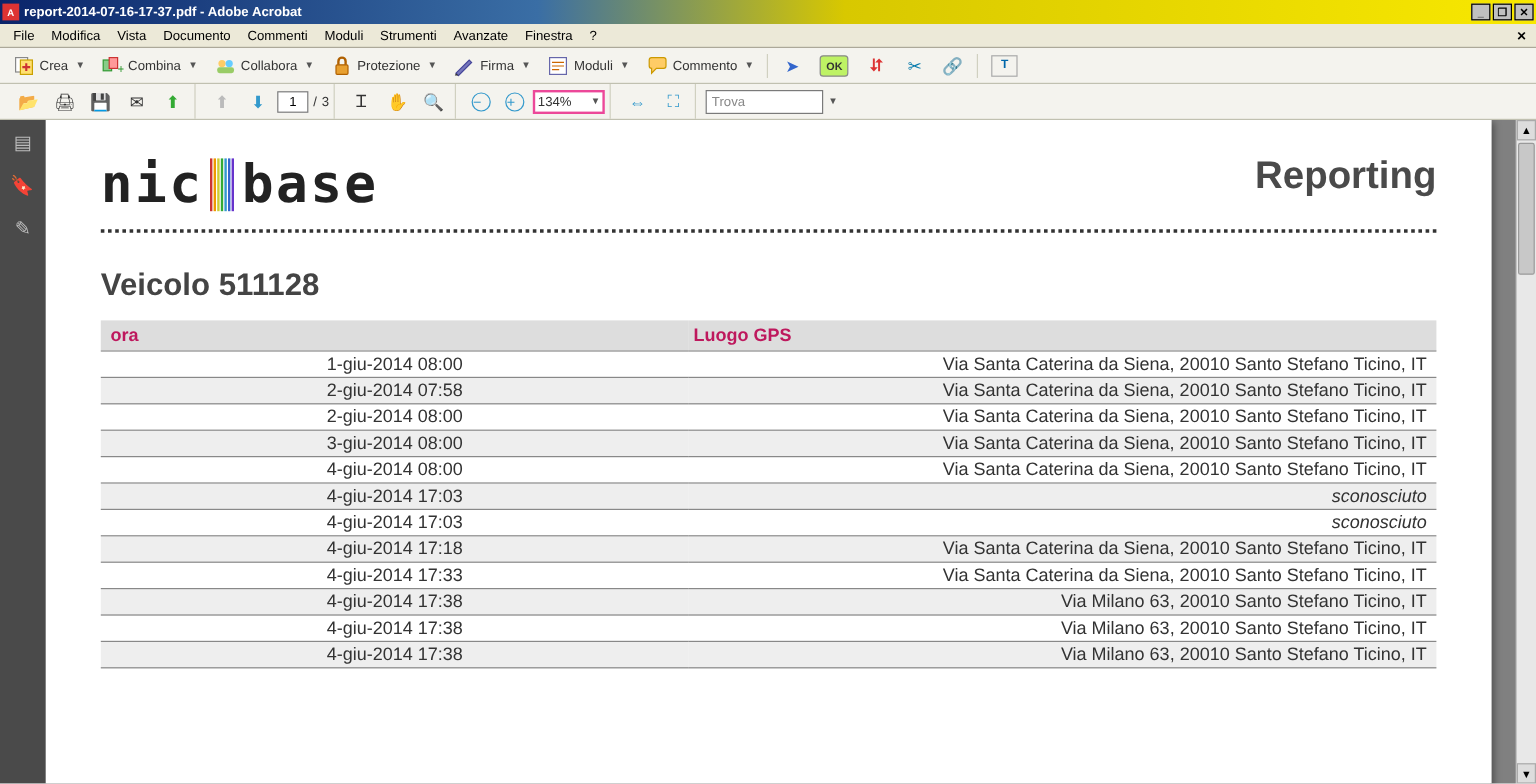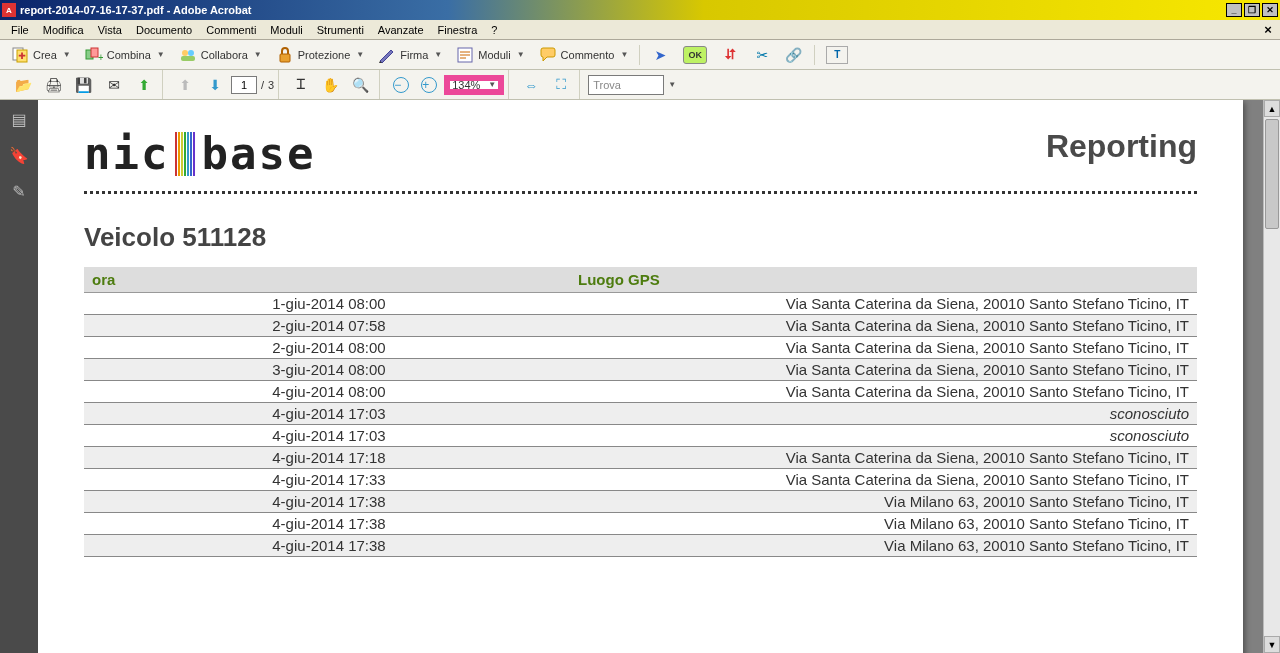--- a/index.html
+++ b/index.html
@@ -87,25 +87,25 @@
     width:18px; height:18px; display:inline-flex; align-items:center; justify-content:center;
     font-size:14px;
   }
   .icon-svg { width:18px; height:18px; }
   .small-icon { width:16px; height:16px; font-size:12px; }
   .tb-sep { width:1px; height:20px; background:#d0d0c0; margin:0 2px; }
   .page-input {
     width:26px; height:18px; border:1px solid #7a7a7a; text-align:center; font-size:11px;
   }
   .zoom-select {
-    height:20px; font-size:11px; border:6px solid #ec4899; padding:0 2px; display:flex; align-items:center; background:#fff;
+    height:20px; font-size:11px; border:2px solid #ec4899; padding:0 2px; display:flex; align-items:center; background:#fff;
     width:60px; justify-content:space-between;
   }
   .find-input {
-    width:76px; height:20px; border:1px solid #7a7a7a; font-size:11px; padding:0 4px; color:#888;
+    width:98px; height:20px; border:1px solid #7a7a7a; font-size:11px; padding:0 4px; color:#888;
     background:#fff;
   }
   
   .main {
     display:flex;
     height: calc(653px - 20px - 20px - 30px - 30px);
     background:#999;
   }
   .nav-pane {
     width:38px; background:#4a4a4a;
@@ -146,21 +146,21 @@
   .logo .stripes span:nth-child(6){background:#36c;}
   .logo .stripes span:nth-child(7){background:#63c;}
   .reporting-title { font-size:32px; font-weight:bold; color:#4a4a4a; font-family:Verdana,Arial,sans-serif;}
   .dotline { border:none; border-top:3px dotted #333; margin:12px 0 28px 0;}
   .period-row { display:flex; font-size:15px; font-weight:bold; color:#333; margin-bottom:36px;}
   .period-label { width:290px; padding-left:8px;}
   .period-value { font-weight:normal;}
   .vehicle-title { font-size:26px; font-weight:bold; color:#444; margin-bottom:14px;}
   .data-table { width:100%; border-collapse:collapse; font-size:15px;}
   .data-table th {
-    background:#ddd; text-align:left; padding:4px 8px; font-weight:bold; color:#4d7c0f;
+    background:#ddd; text-align:left; padding:4px 8px; font-weight:bold; color:#be185d;
     border-bottom:1px solid #999;
   }
   .data-table th:nth-child(2){ padding-left:4px;}
   .data-table td {
     padding:2px 8px; border-bottom:1px solid #888; color:#333;text-align:center;
   }
   .data-table tr:nth-child(even) td { background:#eee; }
   .data-table td.col-ora { width:490px; }
   .data-table td.col-gps { text-align:right; }
   .data-table td.unknown { font-style:italic; }

